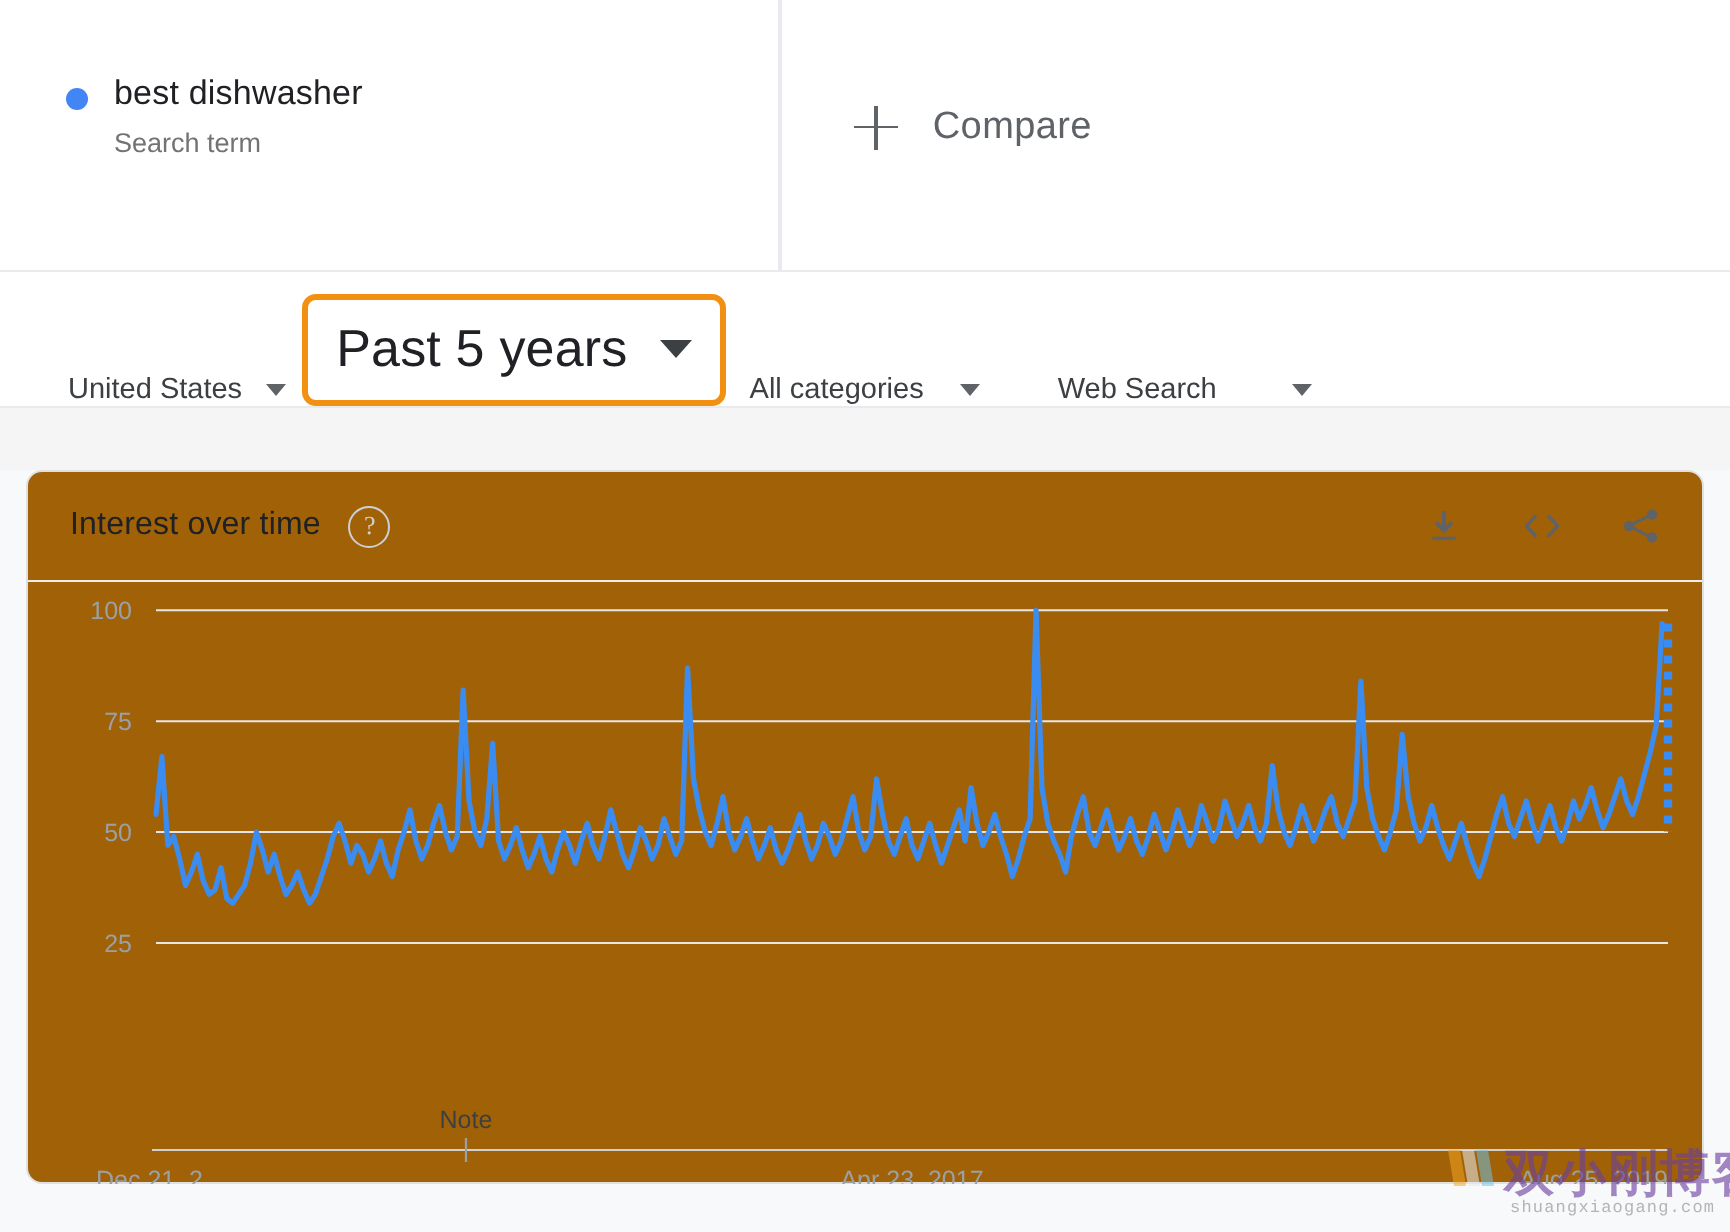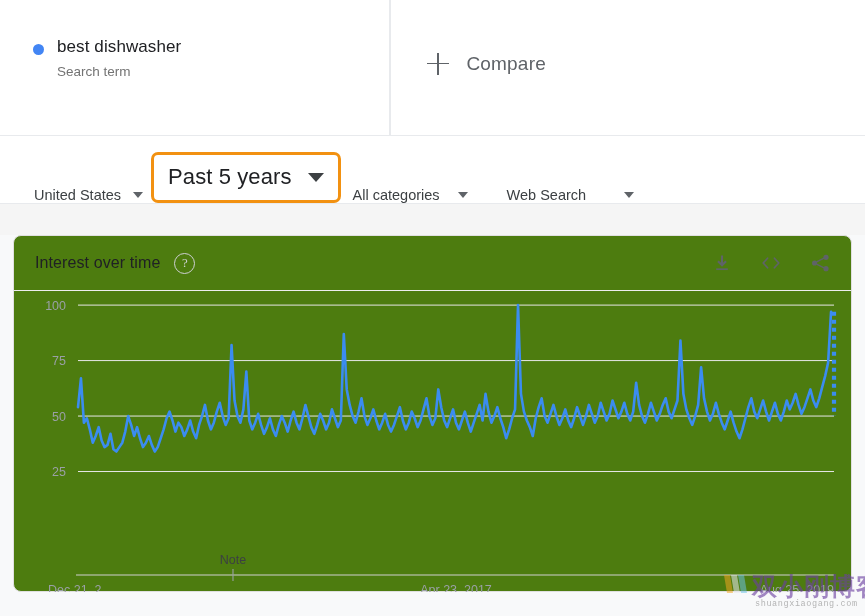--- a/index.html
+++ b/index.html
@@ -147,21 +147,21 @@
   .f-time {
     margin-left: 8px;
     border: 3px solid #f29111;
     border-radius: 7px;
     padding: 9px 14px 10px 14px;
     background: #ffffff;
     position: relative;
     z-index: 3;
   }
   .f-time .filter-text {
-    font-size: 22px;
+    font-size: 26px;
     color: #202124;
     letter-spacing: .1px;
   }
   .f-time .caret {
     border-left-width: 8px;
     border-right-width: 8px;
     border-top-width: 9.5px;
     border-top-color: #3c4043;
     margin-left: 16px;
   }
@@ -176,21 +176,21 @@
     width: 865px;
     height: 31px;
     background: #f5f5f5;
   }
 
   
   .chart-card {
     margin: 0 13px;
     width: 839px;
     box-sizing: border-box;
-    background: #4d7c0f;
+    background: #a16207;
     border: 1px solid #e0e0e0;
     border-radius: 8px;
     height: 357px;
     position: relative;
   }
   .chart-head {
     height: 55px;
     display: flex;
     align-items: center;
     justify-content: space-between;

